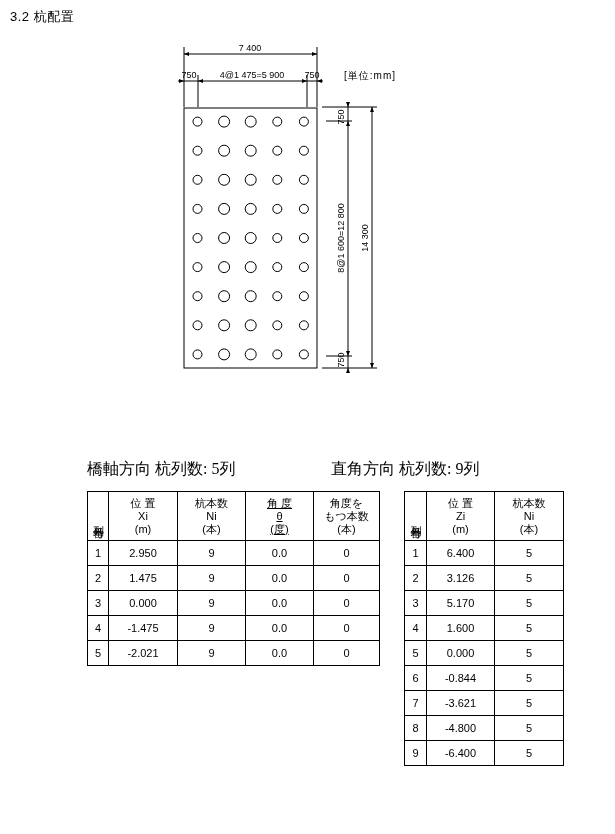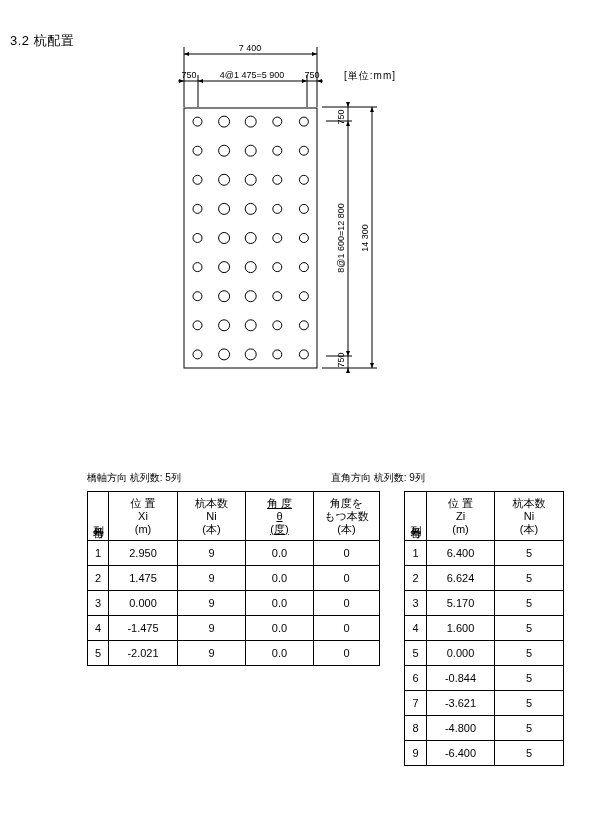--- a/index.html
+++ b/index.html
@@ -3,25 +3,25 @@
 <meta charset="utf-8">
 <style>
   * { margin:0; padding:0; box-sizing:border-box; }
   html, body { background:#ffffff; }
   body {
     width:615px; height:834px; position:relative;
     font-family:"Liberation Sans","DejaVu Sans",sans-serif;
     color:#000;
   }
   .page { position:absolute; left:0; top:0; width:615px; height:834px; background:#fff; overflow:hidden; }
-  .title { position:absolute; left:10px; top:8px; font-size:13px; letter-spacing:.5px;margin-top:24px; }
+  .title { position:absolute; left:10px; top:8px; font-size:13px; letter-spacing:.5px; }
   svg.diagram { position:absolute; left:0; top:0; }
   .dimtext text { font-size:9px; fill:#000; font-family:"Liberation Sans","DejaVu Sans",sans-serif; }
   .dimtext text.unit { font-size:10px; letter-spacing:1px; }
-  .caption { position:absolute; top:471px; font-size:10px; white-space:nowrap; }
+  .caption { position:absolute; top:459px; font-size:16px; white-space:nowrap;font-family:Liberation Serif, serif; }
   .cap-left { left:87px; }
   .cap-right { left:331px; }
   table.ptable {
     position:absolute; top:491px; border-collapse:collapse; table-layout:fixed;
     font-size:11px; text-align:center; background:#fff;
   }
   .t-left { left:87px; }
   .t-right { left:404px; }
   .ptable th, .ptable td { border:1px solid #000; font-weight:normal; }
   .ptable th { height:49px; line-height:13px; white-space:pre-line; padding:1px; vertical-align:middle; }
@@ -204,21 +204,21 @@
       </tr>
     </thead>
     <tbody>
         <tr>
           <td>1</td>
           <td>6.400</td>
           <td>5</td>
         </tr>
         <tr>
           <td>2</td>
-          <td>6.624</td>
+          <td>3.126</td>
           <td>5</td>
         </tr>
         <tr>
           <td>3</td>
           <td>5.170</td>
           <td>5</td>
         </tr>
         <tr>
           <td>4</td>
           <td>1.600</td>

